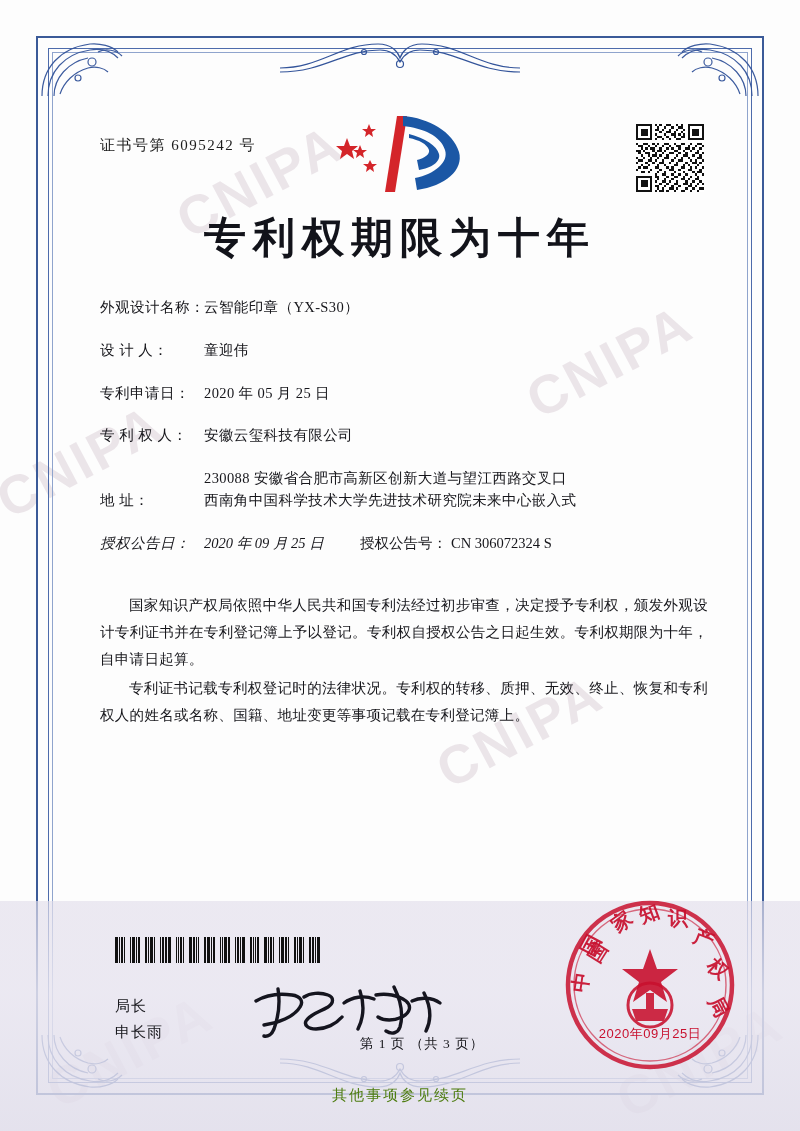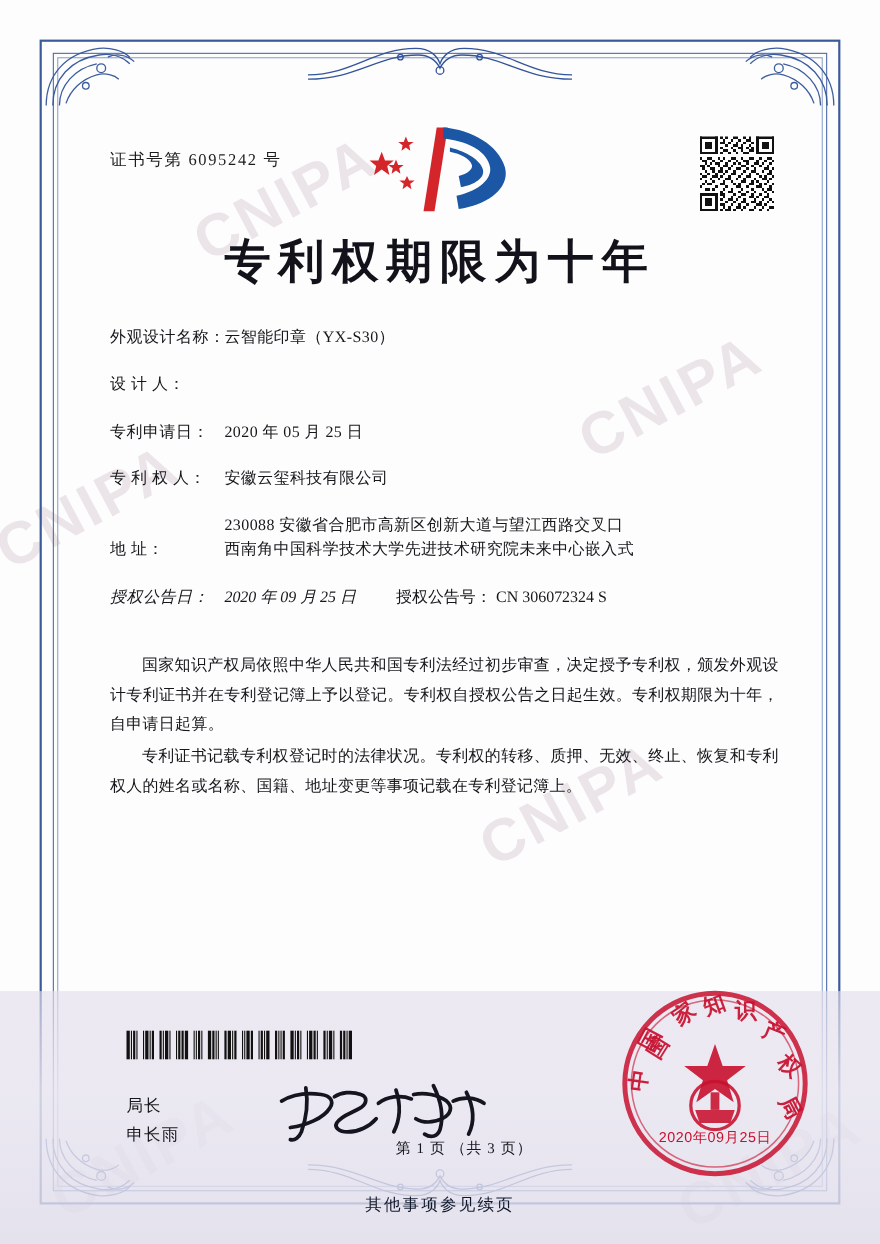--- a/index.html
+++ b/index.html
@@ -261,21 +261,21 @@
     letter-spacing: 1px;
   }
 
   .footnote {
     position: absolute;
     left: 0;
     right: 0;
     bottom: 26px;
     text-align: center;
     font-size: 15px;
-    color: #0f172a;
+    color: #4d7c0f;
     letter-spacing: 2px;
   }
 </style>
 </head>
 <body>
 
 <div class="page">
 
   <div class="wm" style="left:170px; top:150px; font-size:54px; transform:rotate(-28deg);">CNIPA</div>
   <div class="wm" style="left:520px; top:330px; font-size:54px; transform:rotate(-28deg);">CNIPA</div>
@@ -591,20 +591,21 @@
 
     <div class="fields">
 
       <div class="frow">
         <div class="flabel">外观设计名称：</div>
         <div class="fvalue">云智能印章（YX-S30）</div>
       </div>
 
       <div class="frow">
         <div class="flabel">设    计    人：</div>
+        <div class="fvalue">童迎伟</div>
       </div>
 
 
       <div class="frow">
         <div class="flabel">专利申请日：</div>
         <div class="fvalue">2020 年 05 月 25 日</div>
       </div>
 
       <div class="frow">
         <div class="flabel">专 利 权 人：</div>

